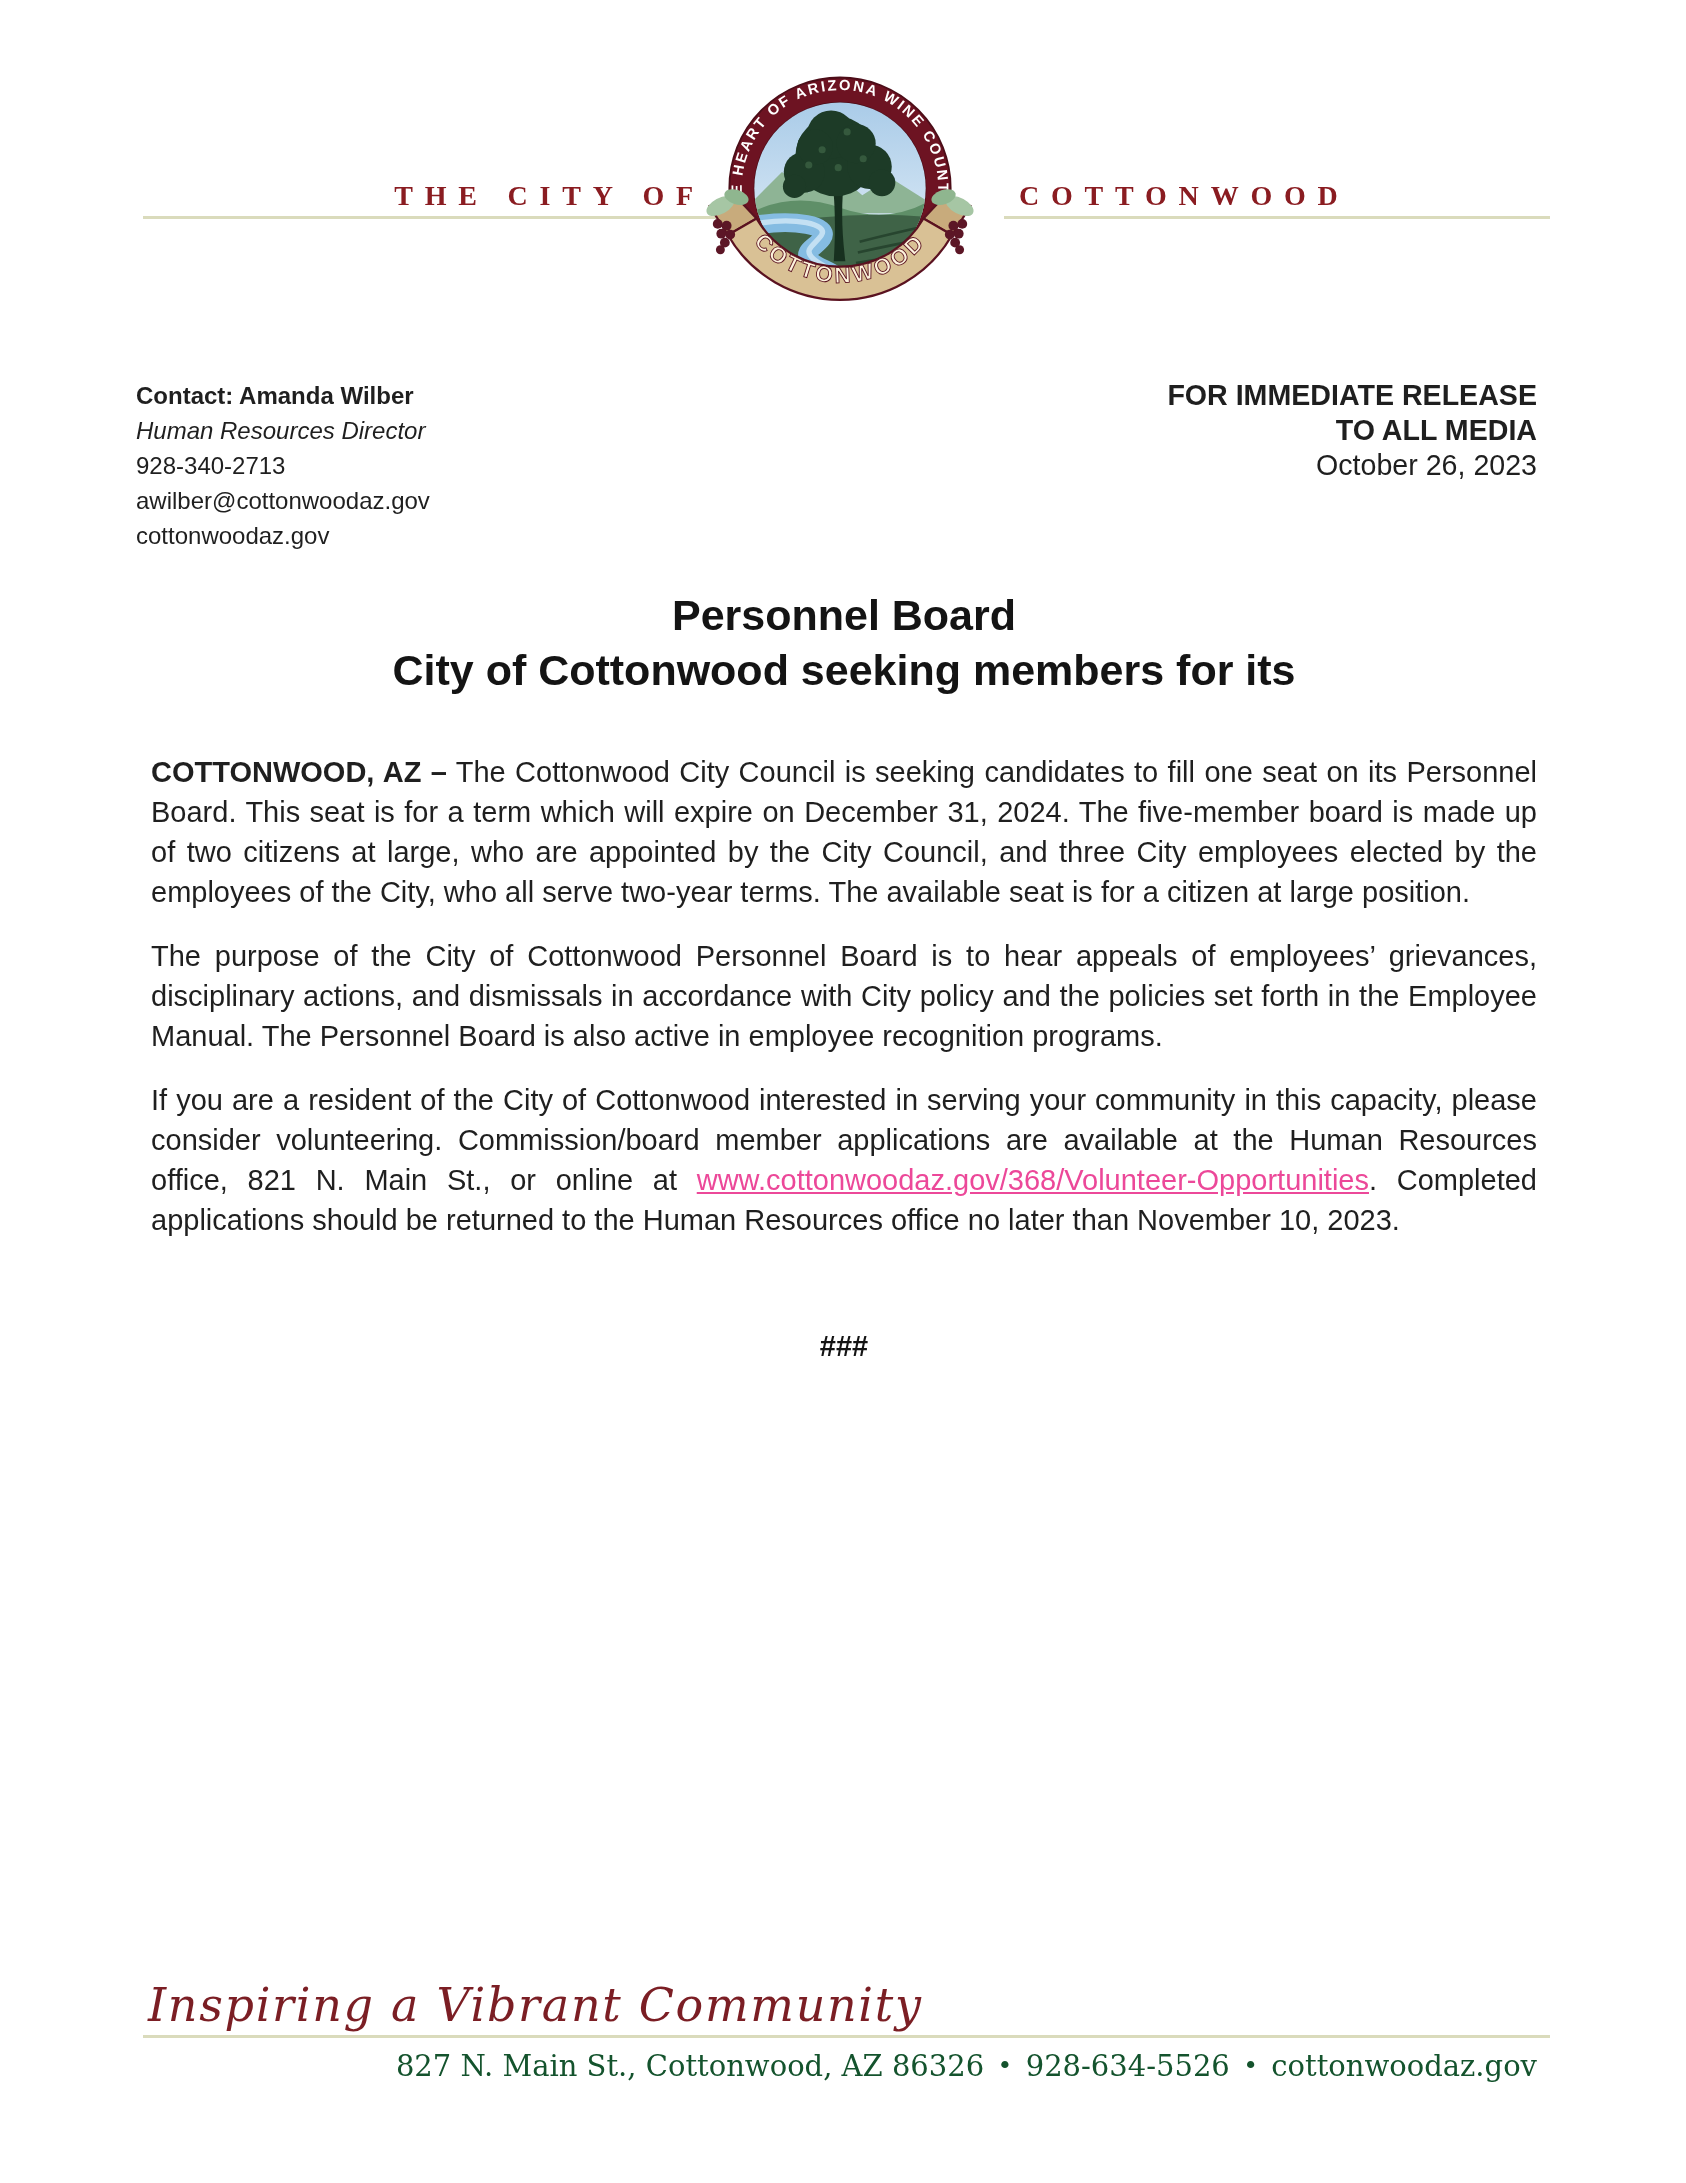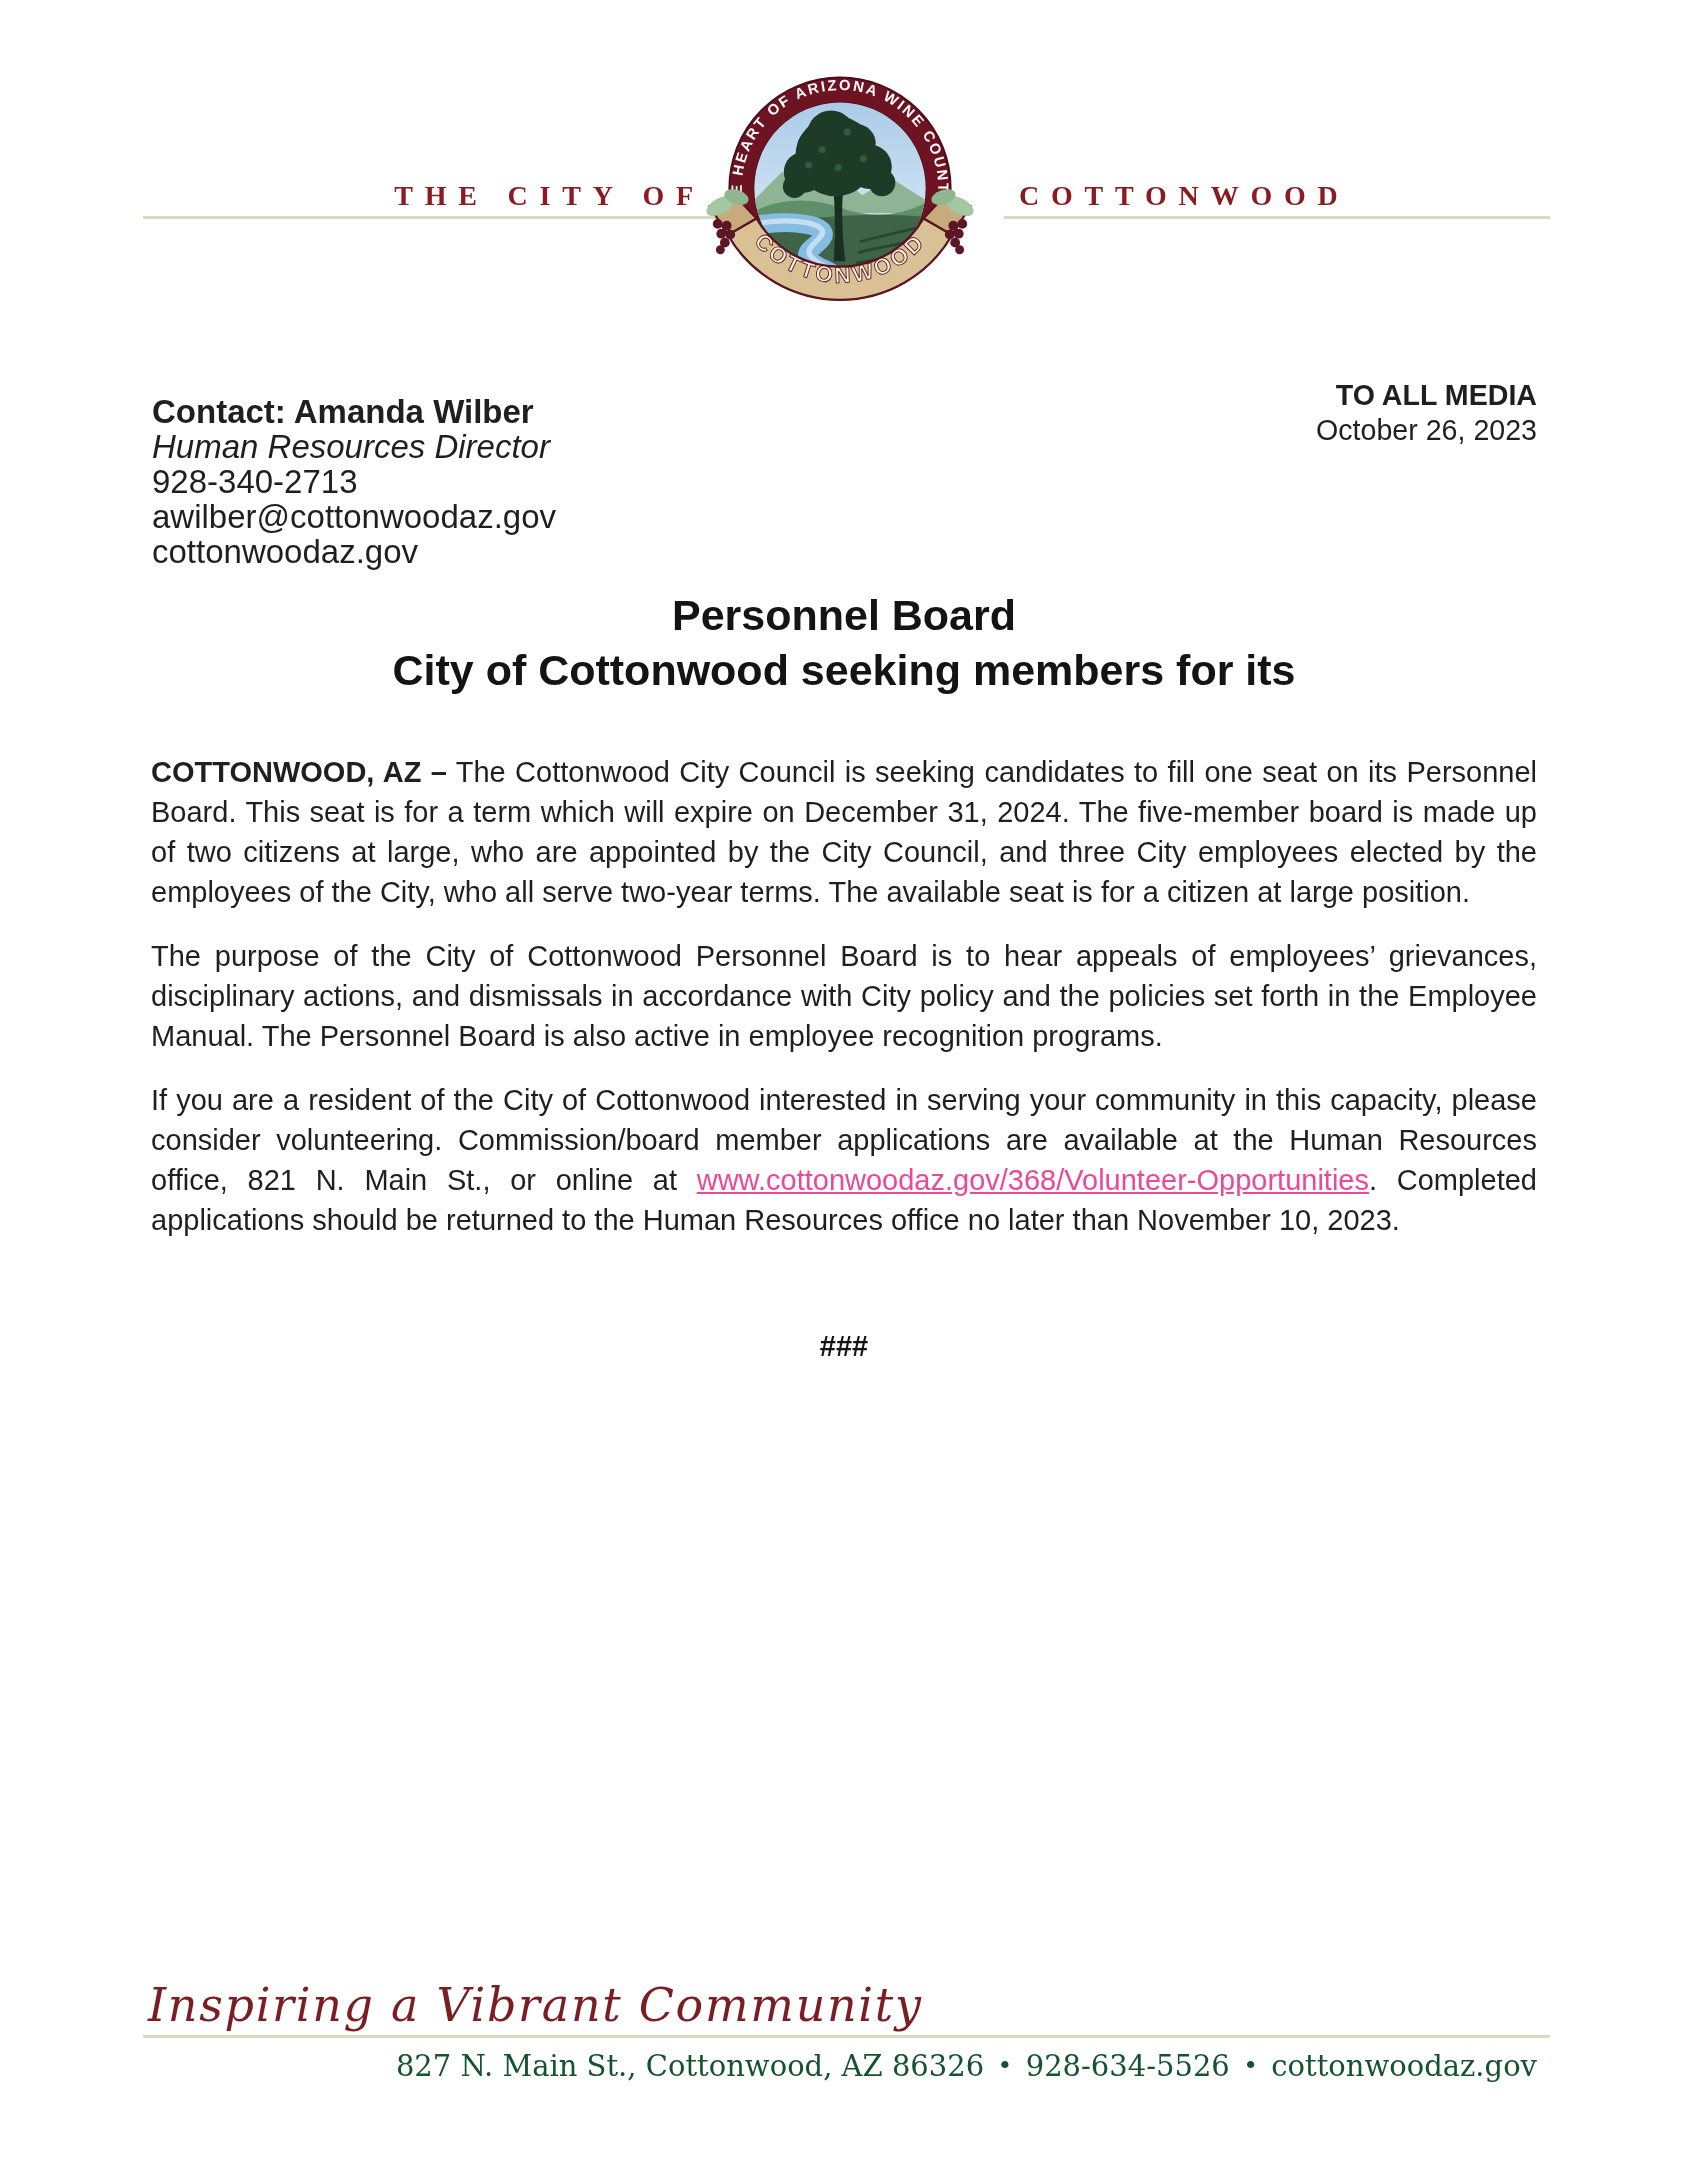--- a/index.html
+++ b/index.html
@@ -15,21 +15,21 @@
   .masthead-word{
     position:absolute;top:180px;
     font-family:"Liberation Serif",serif;font-size:28px;font-weight:bold;
     letter-spacing:11.8px;color:#8a1c21;white-space:nowrap;
   }
   .masthead-left{left:0;width:665px;text-align:right;padding-left:40px;}
   .masthead-right{left:1019px;}
   .logo-wrap{position:absolute;left:697px;top:65px;width:286px;height:241px;}
   .logo-wrap svg{width:100%;height:100%;display:block;}
   
-  .contact{position:absolute;left:152px;top:378px;font-size:33px;line-height:35px;margin-top:16px;}
+  .contact{position:absolute;left:136px;top:378px;font-size:24px;line-height:35px;}
   .contact .b{font-weight:bold;}
   .contact .i{font-style:italic;}
   .release{position:absolute;left:840px;top:378px;width:697px;text-align:right;font-size:28.6px;line-height:35px;}
   .release .b{font-weight:bold;}
   
   .headline{
     position:absolute;left:151px;top:588px;width:1386px;text-align:center;
     font-size:43px;line-height:55px;font-weight:bold;color:#141414;
   }
   
@@ -162,20 +162,21 @@
 
   <div class="contact">
     <div class="b">Contact: Amanda Wilber</div>
     <div class="i">Human Resources Director</div>
     <div>928-340-2713</div>
     <div>awilber@cottonwoodaz.gov</div>
     <div>cottonwoodaz.gov</div>
   </div>
 
   <div class="release">
+    <div class="b">FOR IMMEDIATE RELEASE</div>
     <div class="b">TO ALL MEDIA</div>
     <div>October 26, 2023</div>
   </div>
 
   <div class="headline">
     <div>Personnel Board</div>
     <div>City of Cottonwood seeking members for its</div>
   </div>
 
   <div class="bodycopy">

